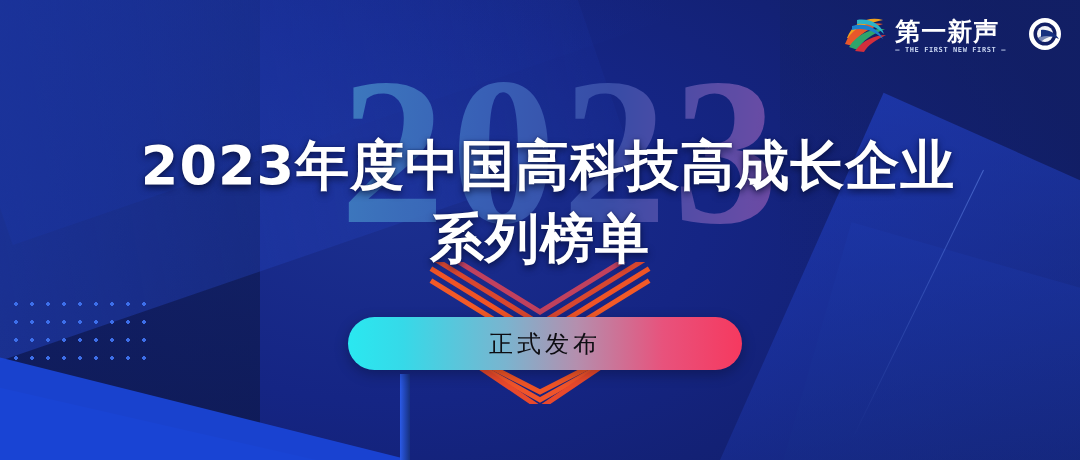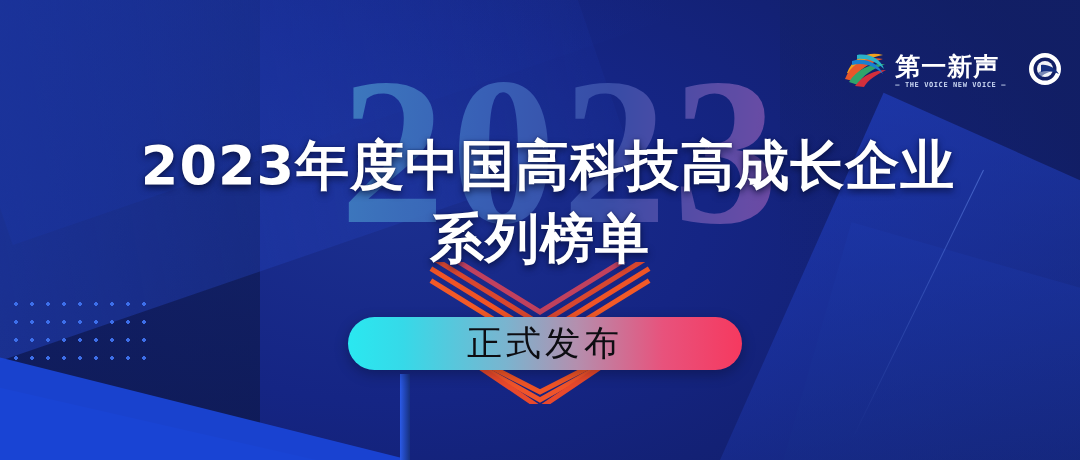--- a/index.html
+++ b/index.html
@@ -143,33 +143,33 @@
     width:394px; height:53px;
     border-radius:27px;
     background:linear-gradient(90deg,
         #2ae8f0 0%, #36d9e8 14%, #7ab4cf 40%,
         #b48fae 58%, #e8527c 80%, #f6395f 100%);
     display:flex; align-items:center; justify-content:center;
     box-shadow:0 4px 14px rgba(0,0,0,.28);
   }
   .pill-label {
     font-family:Liberation Mono, monospace;
-    font-size:35px;
+    font-size:24px;
     font-weight:500;
     color:#0d0d12;
     letter-spacing:4px;
   }
 
   
   .logo-bar {
     position:absolute;
     right:18px; top:14px;
     display:flex; align-items:center; gap:22px;
   }
-  .logo { display:flex; align-items:center; gap:8px;margin-top:35px; }
+  .logo { display:flex; align-items:center; gap:8px; }
 
   .logo-mark { flex:0 0 auto; }
 
   .logo-text-col { display:flex; flex-direction:column; line-height:1; }
   .logo-cn {
     font-family:"DejaVu Sans", sans-serif;
     font-size:25px; font-weight:700; color:#ffffff;
     letter-spacing:1px;
   }
   .logo-en {
@@ -242,21 +242,21 @@
           <path d="M4 24 C10 8 26 2 40 6 C28 8 16 14 11 26 Z" fill="#f0a11e"></path>
           <path d="M2 30 C8 14 24 7 40 10 C27 14 15 20 10 32 Z" fill="#e8572a"></path>
           <path d="M6 33 C14 20 28 14 42 15 C30 20 19 26 15 36 Z" fill="#2fa46b"></path>
           <path d="M12 37 C20 26 32 21 43 21 C33 26 25 31 21 38 Z" fill="#d32f3c"></path>
           <path d="M14 6 C26 4 38 10 41 20 C33 12 23 9 14 10 Z" fill="#2bb3c9"></path>
           <path d="M9 12 C22 8 35 14 40 25 C31 16 20 13 9 16 Z" fill="#1a7fd0"></path>
         </svg>
       </span>
       <span class="logo-text-col">
         <span class="logo-cn">第一新声</span>
-        <span class="logo-en">— THE VOICE NEW VOICE —</span>
+        <span class="logo-en">— THE FIRST NEW FIRST —</span>
       </span>
     </div>
 
     <div class="logo">
       <span class="logo-mark">
         <svg width="34" height="34" viewBox="0 0 34 34">
           <path d="M17 1 A16 16 0 1 0 17 33 A16 16 0 1 0 17 1 Z
                    M17 5.5 A11.5 11.5 0 1 1 17 28.5 A11.5 11.5 0 1 1 17 5.5 Z" fill="#ffffff" fill-rule="evenodd"></path>
           <path d="M9 17 A8 8 0 0 1 25 17 A8 8 0 0 1 9 17 Z" fill="#ffffff" opacity=".95"></path>
           <path d="M13 13 C20 12 27 16 31 22 C25 19 18 18 13 20 Z" fill="#16307f"></path>

